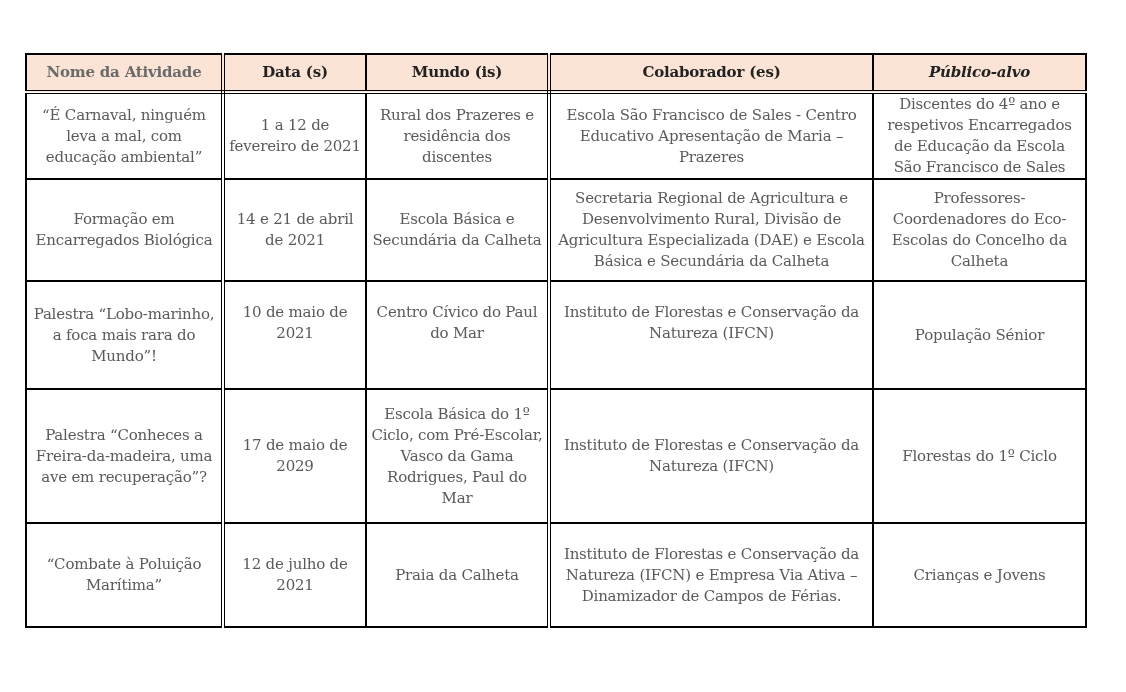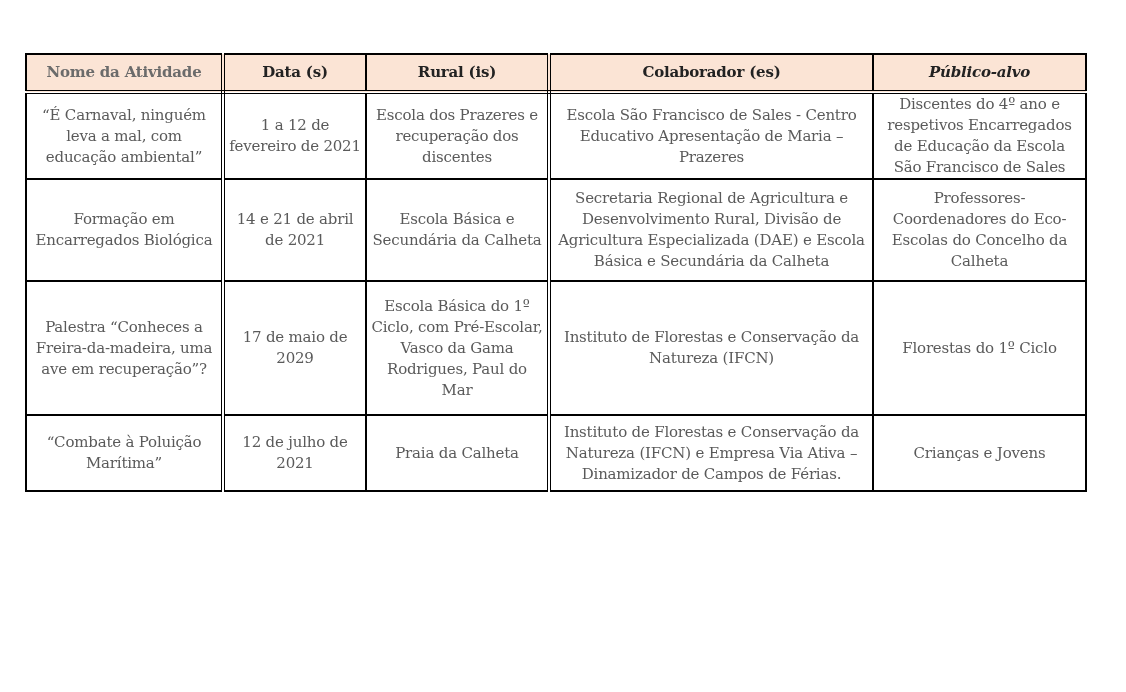--- a/index.html
+++ b/index.html
@@ -28,48 +28,55 @@
   .c4 { width:313px; } .c5 { width:203px;font-style:italic; }
 </style>
 </head>
 <body>
 
 <table class="tbl">
   <thead>
     <tr>
       <th class="c1 first dbl-right">Nome da Atividade</th>
       <th class="c2">Data (s)</th>
-      <th class="c3 dbl-right">Rural (is)</th>
+      <th class="c3 dbl-right">Mundo (is)</th>
       <th class="c4">Colaborador (es)</th>
       <th class="c5">Público-alvo</th>
     </tr>
   </thead>
   <tbody>
     <tr style="height:86px">
       <td class="dbl-right">“É Carnaval, ninguém leva a mal, com educação ambiental”</td>
       <td>1 a 12 de fevereiro de 2021</td>
-      <td class="dbl-right">Escola dos Prazeres e recuperação dos discentes</td>
+      <td class="dbl-right">Rural dos Prazeres e residência dos discentes</td>
       <td>Escola São Francisco de Sales - Centro Educativo Apresentação de Maria – Prazeres</td>
       <td>Discentes do 4º ano e respetivos Encarregados de Educação da Escola São Francisco de Sales</td>
     </tr>
     <tr style="height:102px">
       <td class="dbl-right">Formação em Encarregados Biológica</td>
       <td>14 e 21 de abril de 2021</td>
       <td class="dbl-right">Escola Básica e Secundária da Calheta</td>
       <td>Secretaria Regional de Agricultura e Desenvolvimento Rural, Divisão de Agricultura Especializada (DAE) e Escola Básica e Secundária da Calheta</td>
       <td>Professores-Coordenadores do Eco-Escolas do Concelho da Calheta</td>
     </tr>
+    <tr style="height:108px">
+      <td class="dbl-right">Palestra “Lobo-marinho, a foca mais rara do Mundo”!</td>
+      <td style="vertical-align:top;padding-top:20px">10 de maio de 2021</td>
+      <td class="dbl-right" style="vertical-align:top;padding-top:20px">Centro Cívico do Paul do Mar</td>
+      <td style="vertical-align:top;padding-top:20px">Instituto de Florestas e Conservação da Natureza (IFCN)</td>
+      <td>População Sénior</td>
+    </tr>
     <tr style="height:134px">
       <td class="dbl-right">Palestra “Conheces a Freira-da-madeira, uma ave em recuperação”?</td>
       <td>17 de maio de 2029</td>
       <td class="dbl-right">Escola Básica do 1º Ciclo, com Pré-Escolar, Vasco da Gama Rodrigues, Paul do Mar</td>
       <td>Instituto de Florestas e Conservação da Natureza (IFCN)</td>
       <td>Florestas do 1º Ciclo</td>
     </tr>
-    <tr style="height:76px">
+    <tr style="height:104px">
       <td class="dbl-right">“Combate à Poluição Marítima”</td>
       <td>12 de julho de 2021</td>
       <td class="dbl-right">Praia da Calheta</td>
       <td>Instituto de Florestas e Conservação da Natureza (IFCN) e Empresa Via Ativa – Dinamizador de Campos de Férias.</td>
       <td>Crianças e Jovens</td>
     </tr>
   </tbody>
 </table>
 
 </body></html>

